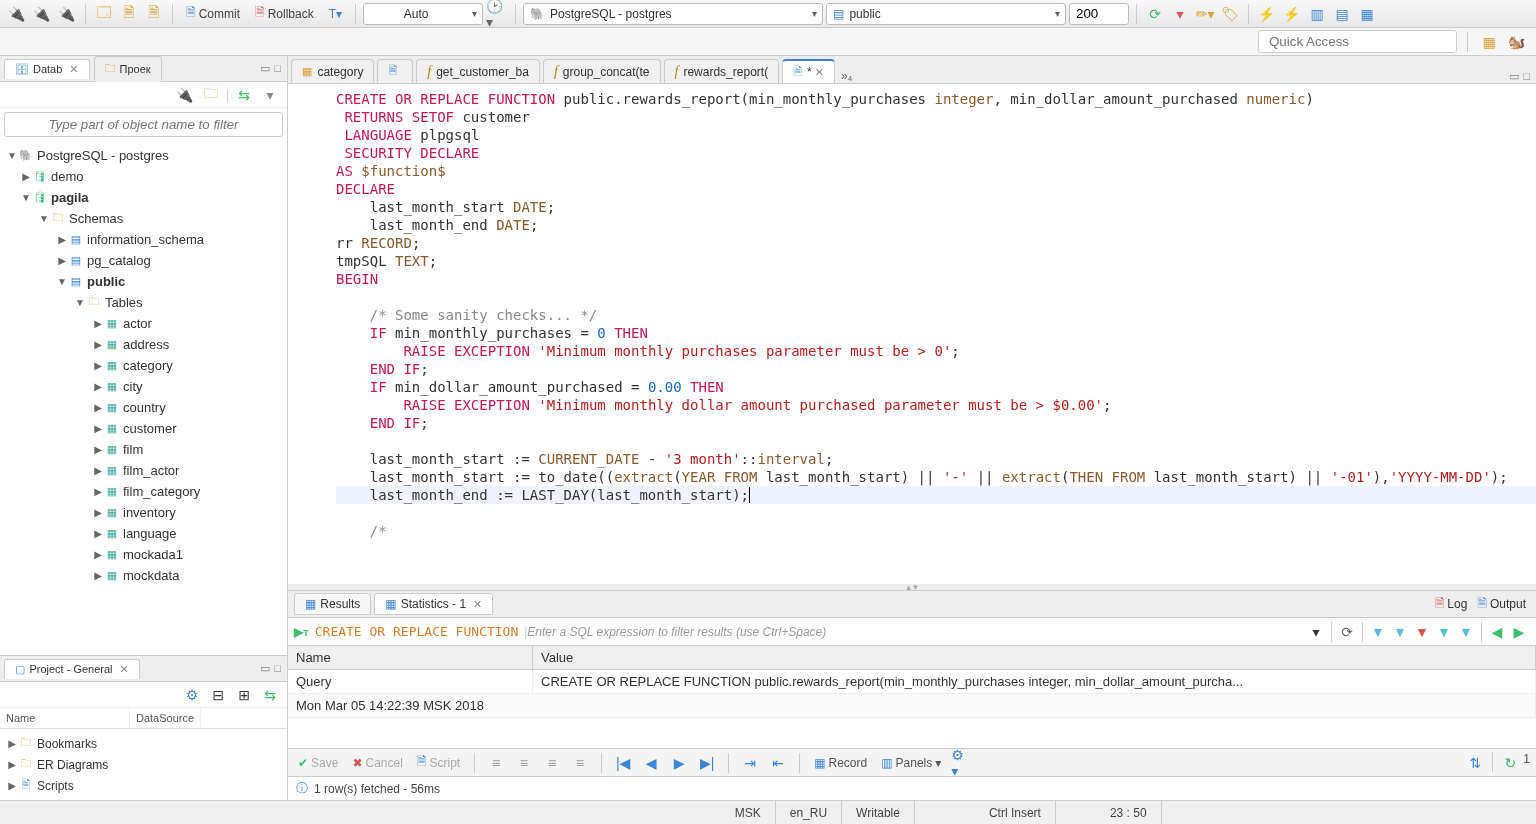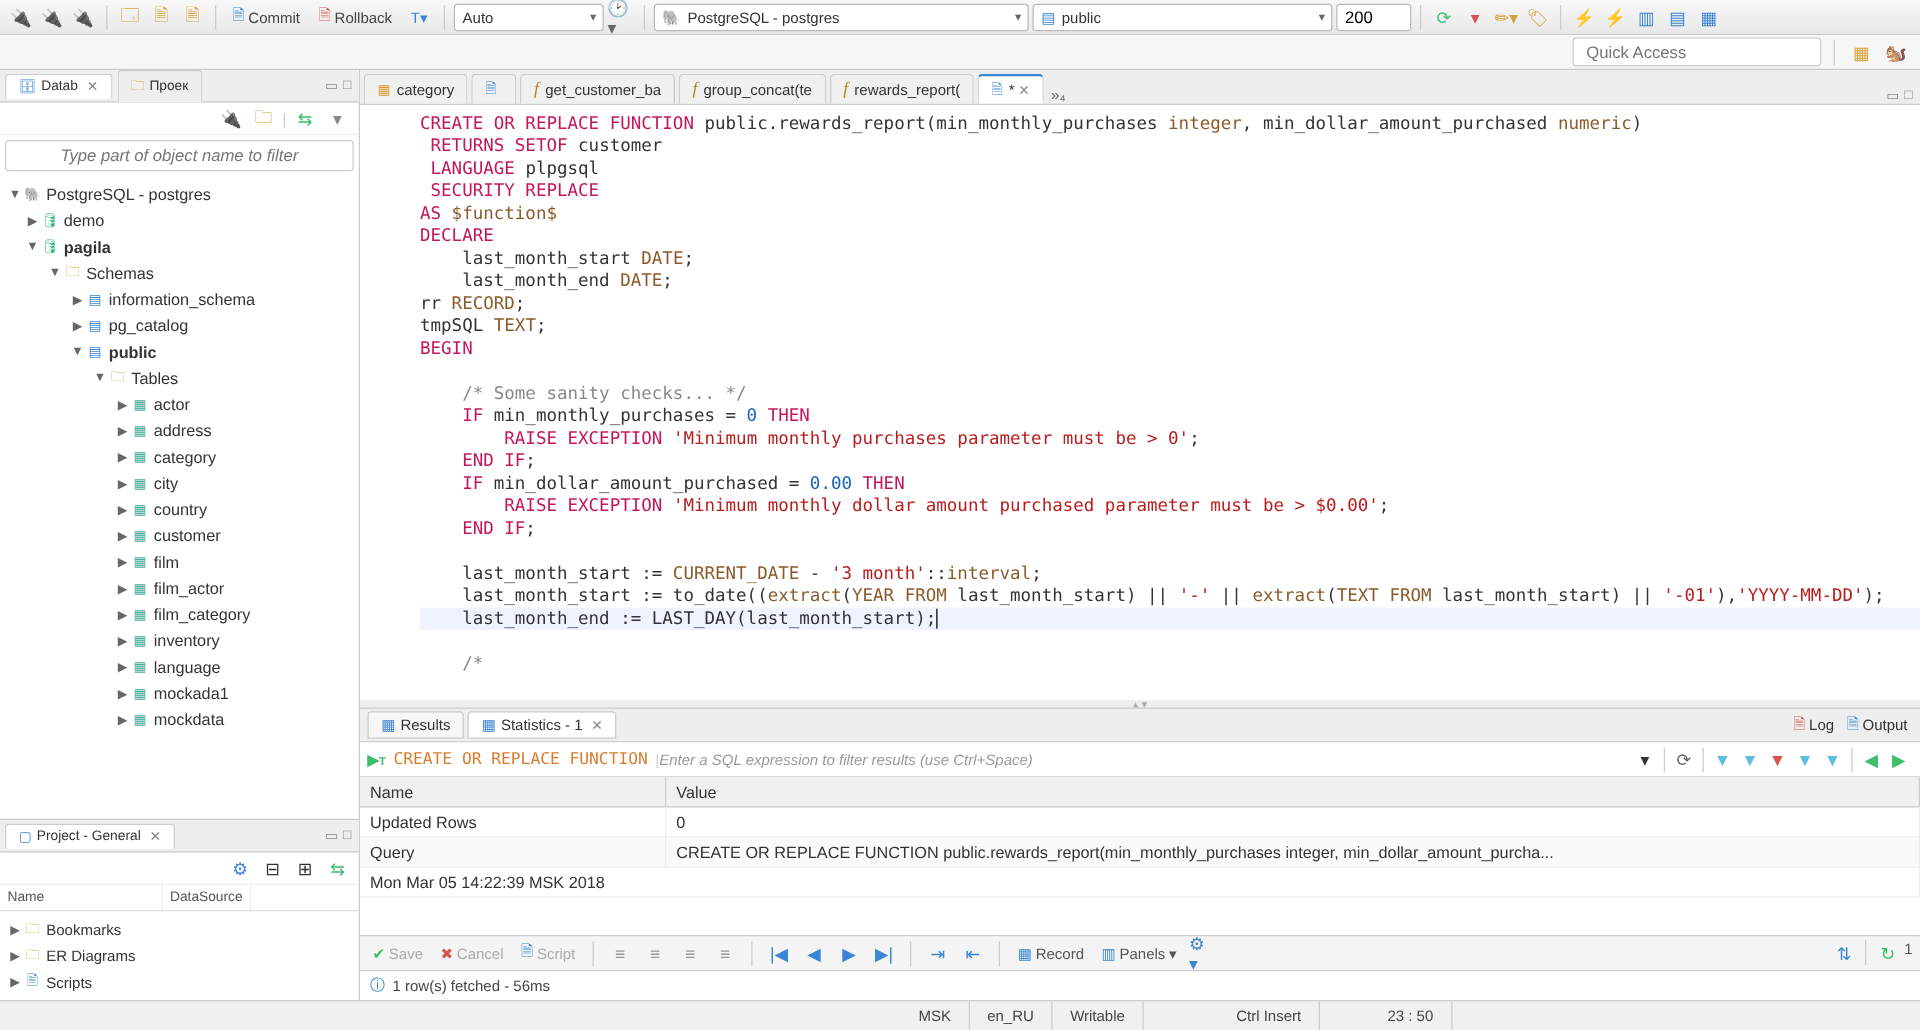--- a/index.html
+++ b/index.html
@@ -77,21 +77,21 @@
   <span class="toolbar-text">
       <span style="color:#3a85d6">🗎</span>
       <span>Commit</span>
     </span>
   <span class="toolbar-text">
       <span style="color:#d9534f">🗎</span>
       <span>Rollback</span>
     </span>
   <span class="toolbar-text" style="color:#3a85d6">T▾</span>
   <span class="sep"></span>
-  <div class="combo" style="min-width:120px;justify-content:flex-start">
+  <div class="combo" style="min-width:120px;justify-content:center">
       <span>Auto</span>
     </div>
   <span class="tbtn" style="color:#666">🕑▾</span>
   <span class="sep"></span>
   <div class="combo" style="min-width:300px">
       <span style="color:#3a85d6;margin-right:5px">🐘</span>
       <span>PostgreSQL - postgres</span>
     </div>
   <div class="combo" style="min-width:240px">
       <span style="color:#3a85d6;margin-right:5px">▤</span>
@@ -275,39 +275,39 @@
       <span style="margin-left:6px;color:#666;cursor:pointer">»₄</span>
       <div class="min-icons">
           <span>▭</span>
           <span>□</span>
         </div>
     </div>
 
     <div class="code-area"><span class="kw-red">CREATE OR REPLACE FUNCTION</span> <span class="kw-func">public.rewards_report(min_monthly_purchases</span> <span class="kw-brown">integer</span><span class="kw-func">, min_dollar_amount_purchased</span> <span class="kw-brown">numeric</span><span class="kw-func">)</span>
  <span class="kw-red">RETURNS SETOF</span> customer
  <span class="kw-red">LANGUAGE</span> plpgsql
- <span class="kw-red">SECURITY REPLACE</span>
+ <span class="kw-red">SECURITY DECLARE</span>
 <span class="kw-red">AS</span> <span class="kw-brown">$function$</span>
 <span class="kw-red">DECLARE</span>
     last_month_start <span class="kw-brown">DATE</span>;
     last_month_end <span class="kw-brown">DATE</span>;
 rr <span class="kw-brown">RECORD</span>;
 tmpSQL <span class="kw-brown">TEXT</span>;
 <span class="kw-red">BEGIN</span>
 
     <span class="kw-comm">/* Some sanity checks... */</span>
     <span class="kw-red">IF</span> min_monthly_purchases = <span class="kw-num">0</span> <span class="kw-red">THEN</span>
         <span class="kw-red">RAISE EXCEPTION</span> <span class="kw-str">'Minimum monthly purchases parameter must be &gt; 0'</span>;
     <span class="kw-red">END IF</span>;
     <span class="kw-red">IF</span> min_dollar_amount_purchased = <span class="kw-num">0.00</span> <span class="kw-red">THEN</span>
         <span class="kw-red">RAISE EXCEPTION</span> <span class="kw-str">'Minimum monthly dollar amount purchased parameter must be &gt; $0.00'</span>;
     <span class="kw-red">END IF</span>;
 
     last_month_start := <span class="kw-brown">CURRENT_DATE</span> - <span class="kw-str">'3 month'</span>::<span class="kw-brown">interval</span>;
-    last_month_start := to_date((<span class="kw-brown">extract</span>(<span class="kw-brown">YEAR FROM</span> last_month_start) || <span class="kw-str">'-'</span> || <span class="kw-brown">extract</span>(<span class="kw-brown">TEXT FROM</span> last_month_start) || <span class="kw-str">'-01'</span>),<span class="kw-str">'YYYY-MM-DD'</span>);
+    last_month_start := to_date((<span class="kw-brown">extract</span>(<span class="kw-brown">YEAR FROM</span> last_month_start) || <span class="kw-str">'-'</span> || <span class="kw-brown">extract</span>(<span class="kw-brown">THEN FROM</span> last_month_start) || <span class="kw-str">'-01'</span>),<span class="kw-str">'YYYY-MM-DD'</span>);
 <span class="cl-hl">    last_month_end := LAST_DAY(last_month_start);<span style="border-left:1px solid #000"></span></span>
 
     <span class="kw-comm">/*</span></div>
 
     <div class="splitter-h">▴ ▾</div>
 
     <div class="bottom-tabs">
       <div class="btab">
           <span style="color:#3a85d6">▦</span>
           <span>Results</span>
@@ -347,24 +347,20 @@
       <span class="tbtn" style="color:#3bbf6a">◀</span>
       <span class="tbtn" style="color:#3bbf6a">▶</span>
     </div>
 
     <div class="results-grid">
       <div class="grid-head">
         <div class="gc1">Name</div>
         <div class="gc2">Value</div>
       </div>
       <div id="grid-rows">
-          <div class="grid-row">
-            <div class="gc1">Updated Rows</div>
-            <div class="gc2">0</div>
-          </div>
           <div class="grid-row">
             <div class="gc1">Query</div>
             <div class="gc2">CREATE OR REPLACE FUNCTION public.rewards_report(min_monthly_purchases integer, min_dollar_amount_purcha...</div>
           </div>
           <div class="grid-row">
             <div class="gc2">Mon Mar 05 14:22:39 MSK 2018</div>
           </div>
         </div>
       <div style="height:30px"></div>
     </div>

